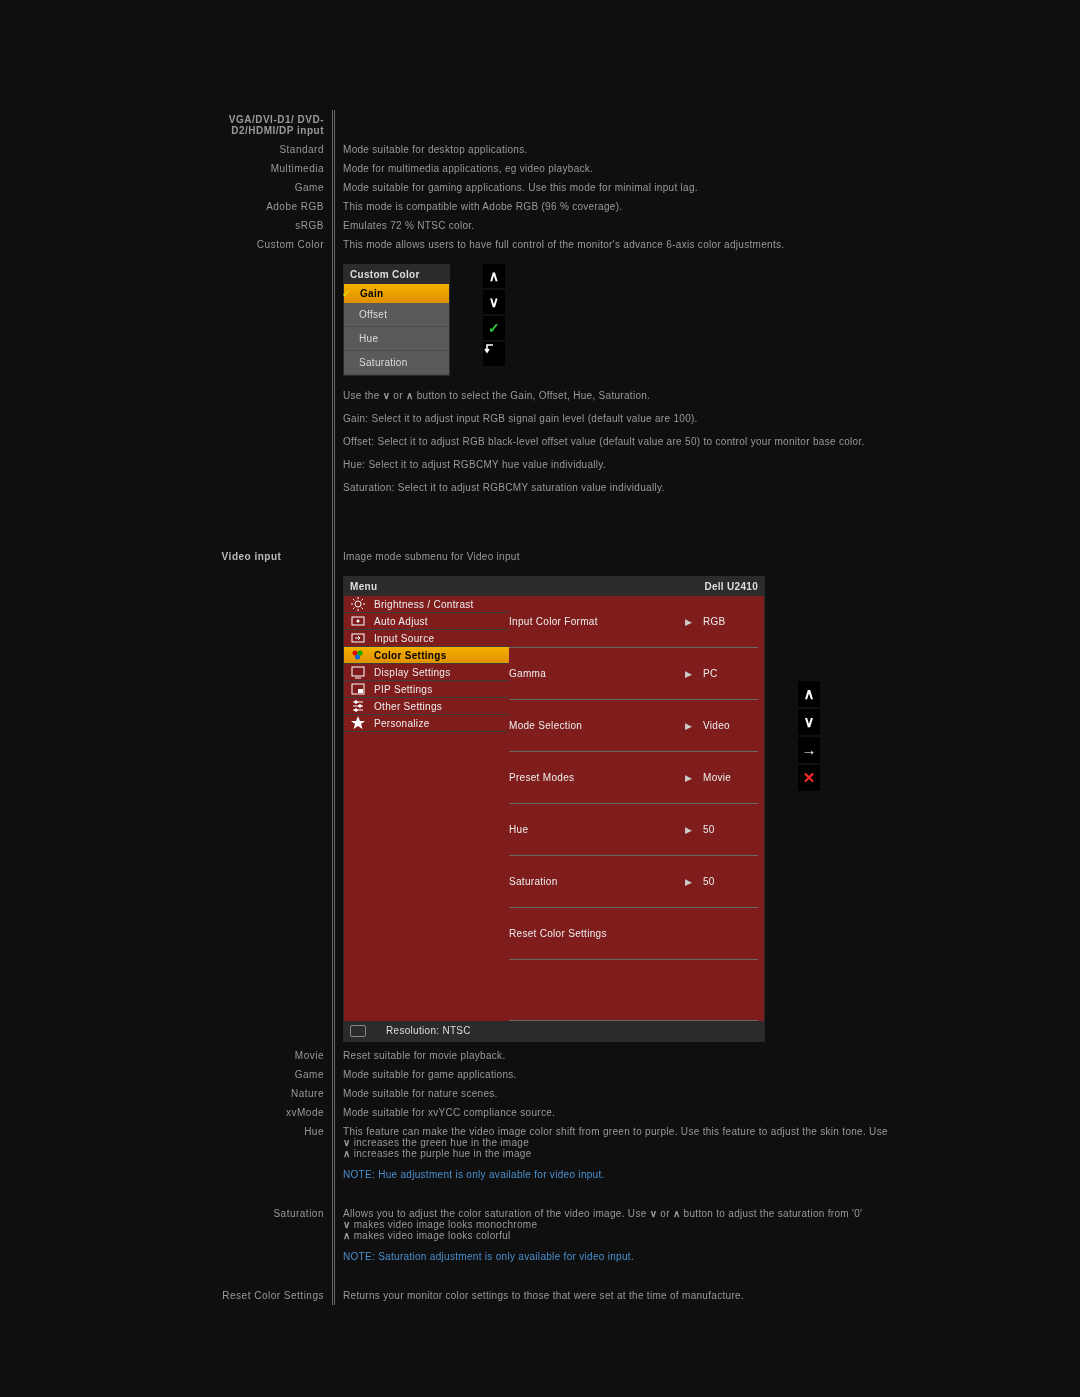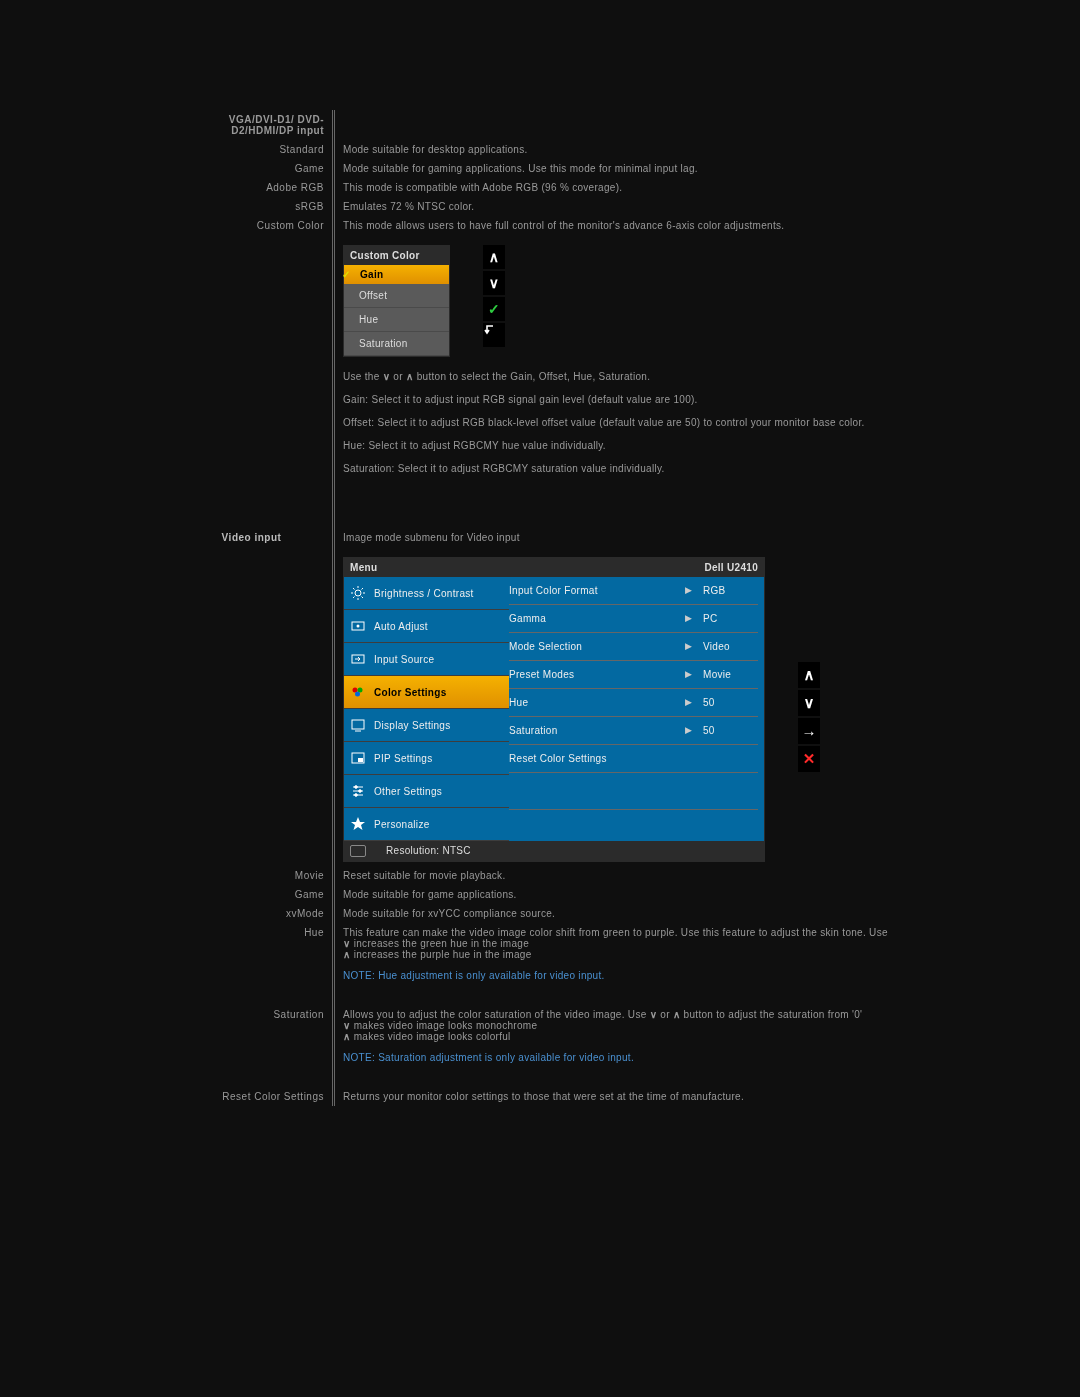--- a/index.html
+++ b/index.html
@@ -15,29 +15,29 @@
 .osd1{display:inline-block;width:105px;background:#4a4a4a;border:1px solid #2b2b2b;vertical-align:top}
 .osd1 .hdr{background:#2b2b2b;color:#ddd;font-weight:bold;font-size:10px;padding:4px 6px}
 .osd1 .sel{background:linear-gradient(#f5b100,#e09000);color:#000;font-weight:bold;padding:4px 6px;position:relative}
 .osd1 .sel::before{content:"✓";position:absolute;left:-2px;color:#e0e000}
 .osd1 .sel span{padding-left:10px}
 .osd1 .it{background:#5a5a5a;color:#ddd;padding:6px 15px;border-bottom:1px solid #4a4a4a;font-size:10px}
 .btncol{display:inline-block;width:22px;margin-left:30px;vertical-align:top}
 .btncol .b{background:#000;width:22px;height:24px;color:#fff;text-align:center;line-height:24px;font-size:14px;font-weight:bold;margin-bottom:2px}
 .btncol .b.green{color:#2ecc40}
 
-.osd2{width:420px;background:#0369a1;border:1px solid #2b2b2b;display:inline-block;vertical-align:top}
+.osd2{width:420px;background:#7f1d1d;border:1px solid #2b2b2b;display:inline-block;vertical-align:top}
 .osd2 .top{background:#2b2b2b;color:#ddd;font-size:10px;font-weight:bold;padding:4px 6px;display:flex;justify-content:space-between}
 .osd2 .body{display:flex}
 .osd2 .left{width:165px}
 .osd2 .right{flex:1;padding:0 6px 0 0}
-.osd2 .mi{display:flex;align-items:center;padding:8px 6px;border-bottom:1px solid #3d3d3d;color:#eee;font-size:10px}
+.osd2 .mi{display:flex;align-items:center;padding:0 6px;border-bottom:1px solid #3d3d3d;color:#eee;font-size:10px}
 .osd2 .mi.sel{background:linear-gradient(#f5b100,#e09000);color:#000;font-weight:bold}
 .osd2 .mi .ic{width:16px;height:16px;margin-right:8px;display:inline-flex;align-items:center;justify-content:center}
-.osd2 .ri{display:flex;align-items:flex-start;padding:8px 0;border-bottom:1px solid #666;color:#eee;font-size:10px}
+.osd2 .ri{display:flex;align-items:flex-end;padding:20px 0;border-bottom:1px solid #666;color:#eee;font-size:10px}
 .osd2 .ri .lbl{flex:1}
 .osd2 .ri .arr{width:18px;color:#ccc;font-size:9px}
 .osd2 .ri .val{width:55px}
 .osd2 .ri.blank{height:20px;border-bottom:1px solid #666}
 .osd2 .foot{background:#2b2b2b;color:#ddd;font-size:10px;padding:4px 6px;display:flex;align-items:flex-start;gap:20px}
 .osd2 .foot .res{width:14px;height:10px;border:1px solid #888;border-radius:2px}
 .btncol2{display:inline-block;width:22px;margin-left:30px;vertical-align:top;margin-top:105px}
 .btncol2 .b{background:#000;width:22px;height:26px;color:#fff;text-align:center;line-height:26px;font-size:15px;font-weight:bold;margin-bottom:2px}
 .btncol2 .b.red{color:#ff2a2a}
 .spacer{height:50px}
@@ -50,20 +50,24 @@
 <div class="tbl">
 
   <div class="r">
         <div class="c1 sectionhead">VGA/DVI-D1/ DVD-D2/HDMI/DP input</div>
         <div class="c2"></div>
       </div>
 
   <div class="r">
         <div class="c1">Standard</div>
         <div class="c2">Mode suitable for desktop applications.</div>
+      </div>
+  <div class="r">
+        <div class="c1">Multimedia</div>
+        <div class="c2">Mode for multimedia applications, eg video playback.</div>
       </div>
   <div class="r">
         <div class="c1">Game</div>
         <div class="c2">Mode suitable for gaming applications. Use this mode for minimal input lag.</div>
       </div>
   <div class="r">
         <div class="c1">Adobe RGB</div>
         <div class="c2">This mode is compatible with Adobe RGB (96 % coverage).</div>
       </div>
   <div class="r">
@@ -265,20 +269,24 @@
 
   <div class="r">
         <div class="c1">Movie</div>
         <div class="c2">Reset suitable for movie playback.</div>
       </div>
   <div class="r">
         <div class="c1">Game</div>
         <div class="c2">Mode suitable for game applications.</div>
       </div>
   <div class="r">
+        <div class="c1">Nature</div>
+        <div class="c2">Mode suitable for nature scenes.</div>
+      </div>
+  <div class="r">
         <div class="c1">xvMode</div>
         <div class="c2">Mode suitable for xvYCC compliance source.</div>
       </div>
 
   <div class="r">
         <div class="c1">Hue</div>
         <div class="c2">
     <div>This feature can make the video image color shift from green to purple. Use this feature to adjust the skin tone. Use</div>
     <div><b>∨</b><span> increases the green hue in the image</span></div>
     <div><b>∧</b><span> increases the purple hue in the image</span></div>

